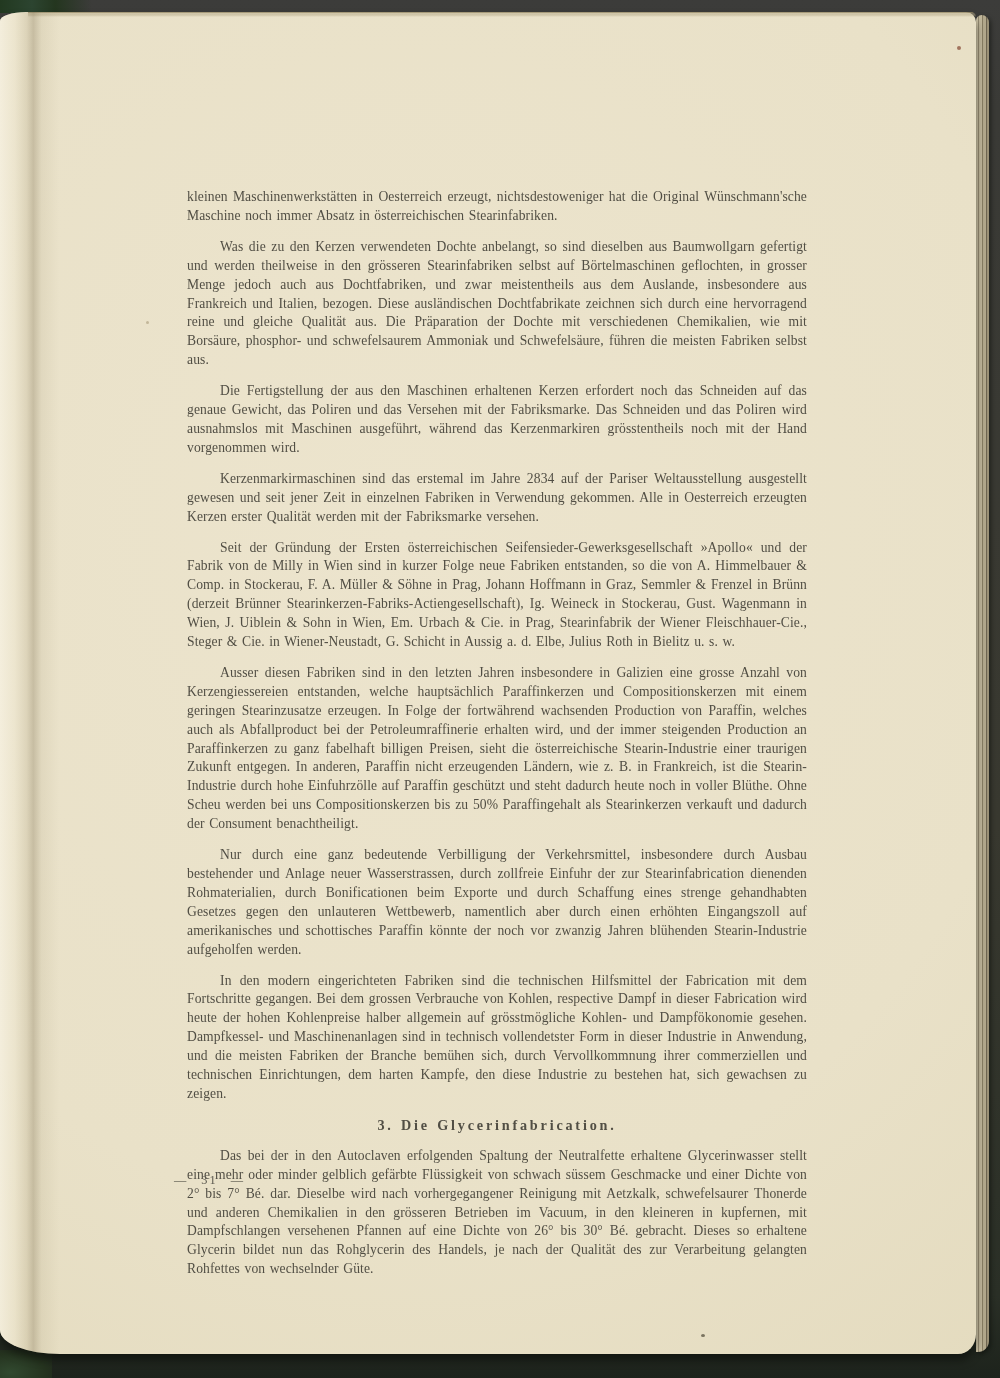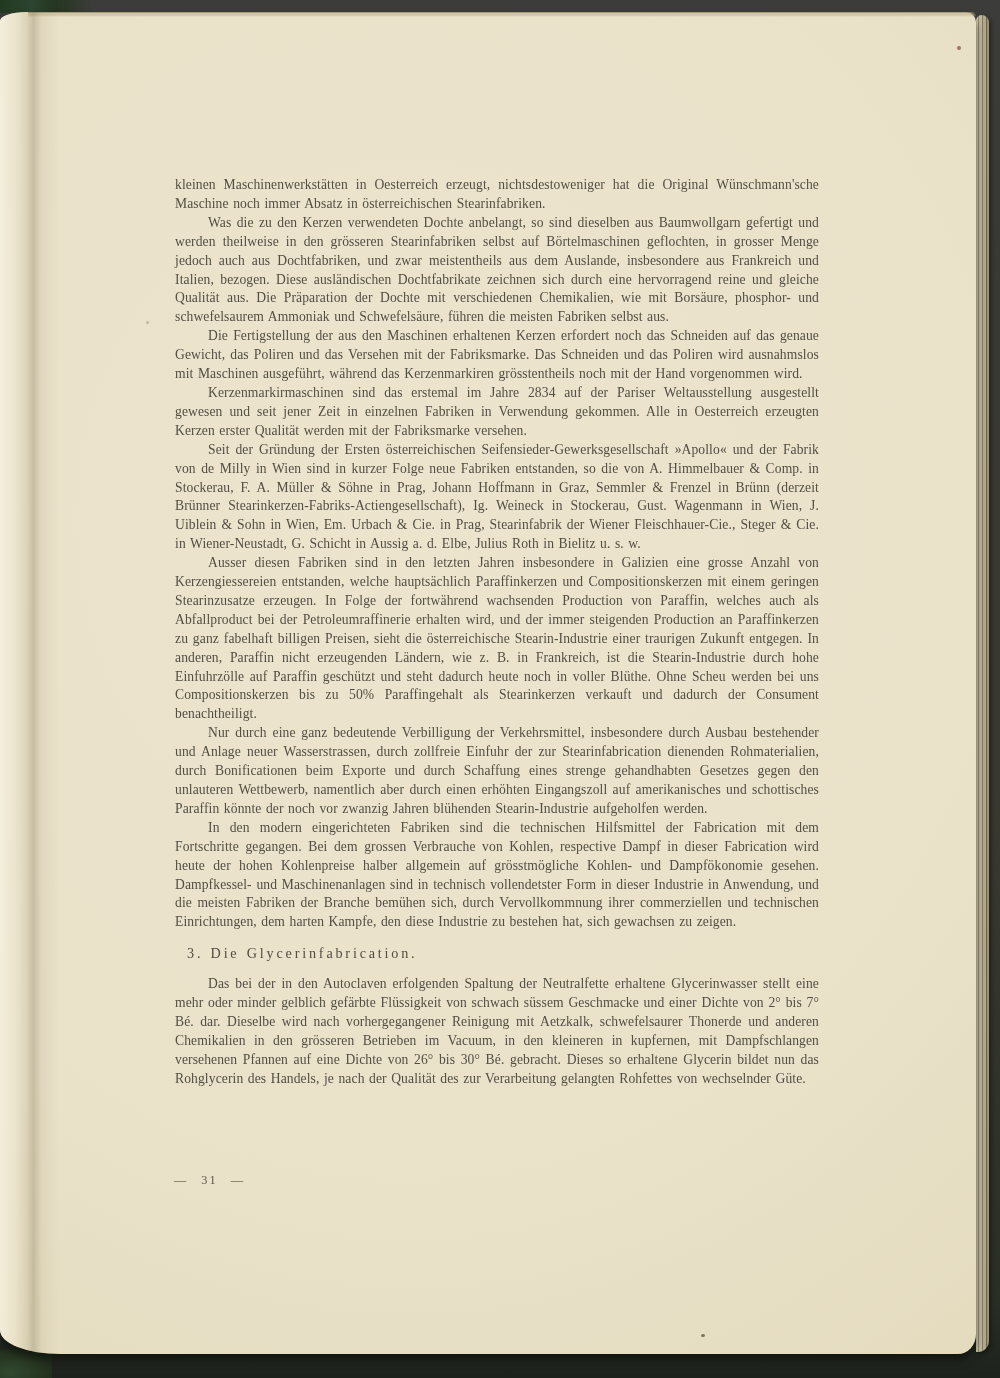--- a/index.html
+++ b/index.html
@@ -75,25 +75,25 @@
   .speck-1{left:957px;top:34px;width:4px;height:4px;background:#94604b;opacity:.85;}
   .speck-2{left:701px;top:1322px;width:4px;height:3px;background:#6e6754;opacity:.9;}
   .speck-3{left:146px;top:309px;width:3px;height:3px;background:#c3b79a;}
 
   
   .text-block{
     position:absolute;left:175px;top:164px;width:644px;
     font-size:13.6px;line-height:18.9px;color:var(--ink,#514e44);
     text-align:justify;letter-spacing:.1px;word-spacing:1px;
   }
-  .text-block p{margin:0;text-indent:33px;}
+  .text-block p{margin:12px;text-indent:33px;}
   .text-block p.continuation{text-indent:0;}
   .section-heading{
-    margin:12px;font-weight:normal;font-size:14.2px;line-height:18.9px;
-    text-align:left;letter-spacing:2.8px;text-indent:0;color:var(--ink,#514e44);
+    margin:12px;font-weight:bold;font-size:14.2px;line-height:18.9px;
+    text-align:center;letter-spacing:2.8px;text-indent:0;color:var(--ink,#514e44);
   }
   .page-number{
     position:absolute;left:174px;top:1161px;width:644px;
     font-size:12.3px;letter-spacing:2px;word-spacing:8px;color:#5b584e;
   }
 </style>
 </head>
 <body>
 
 <div class="scene">

